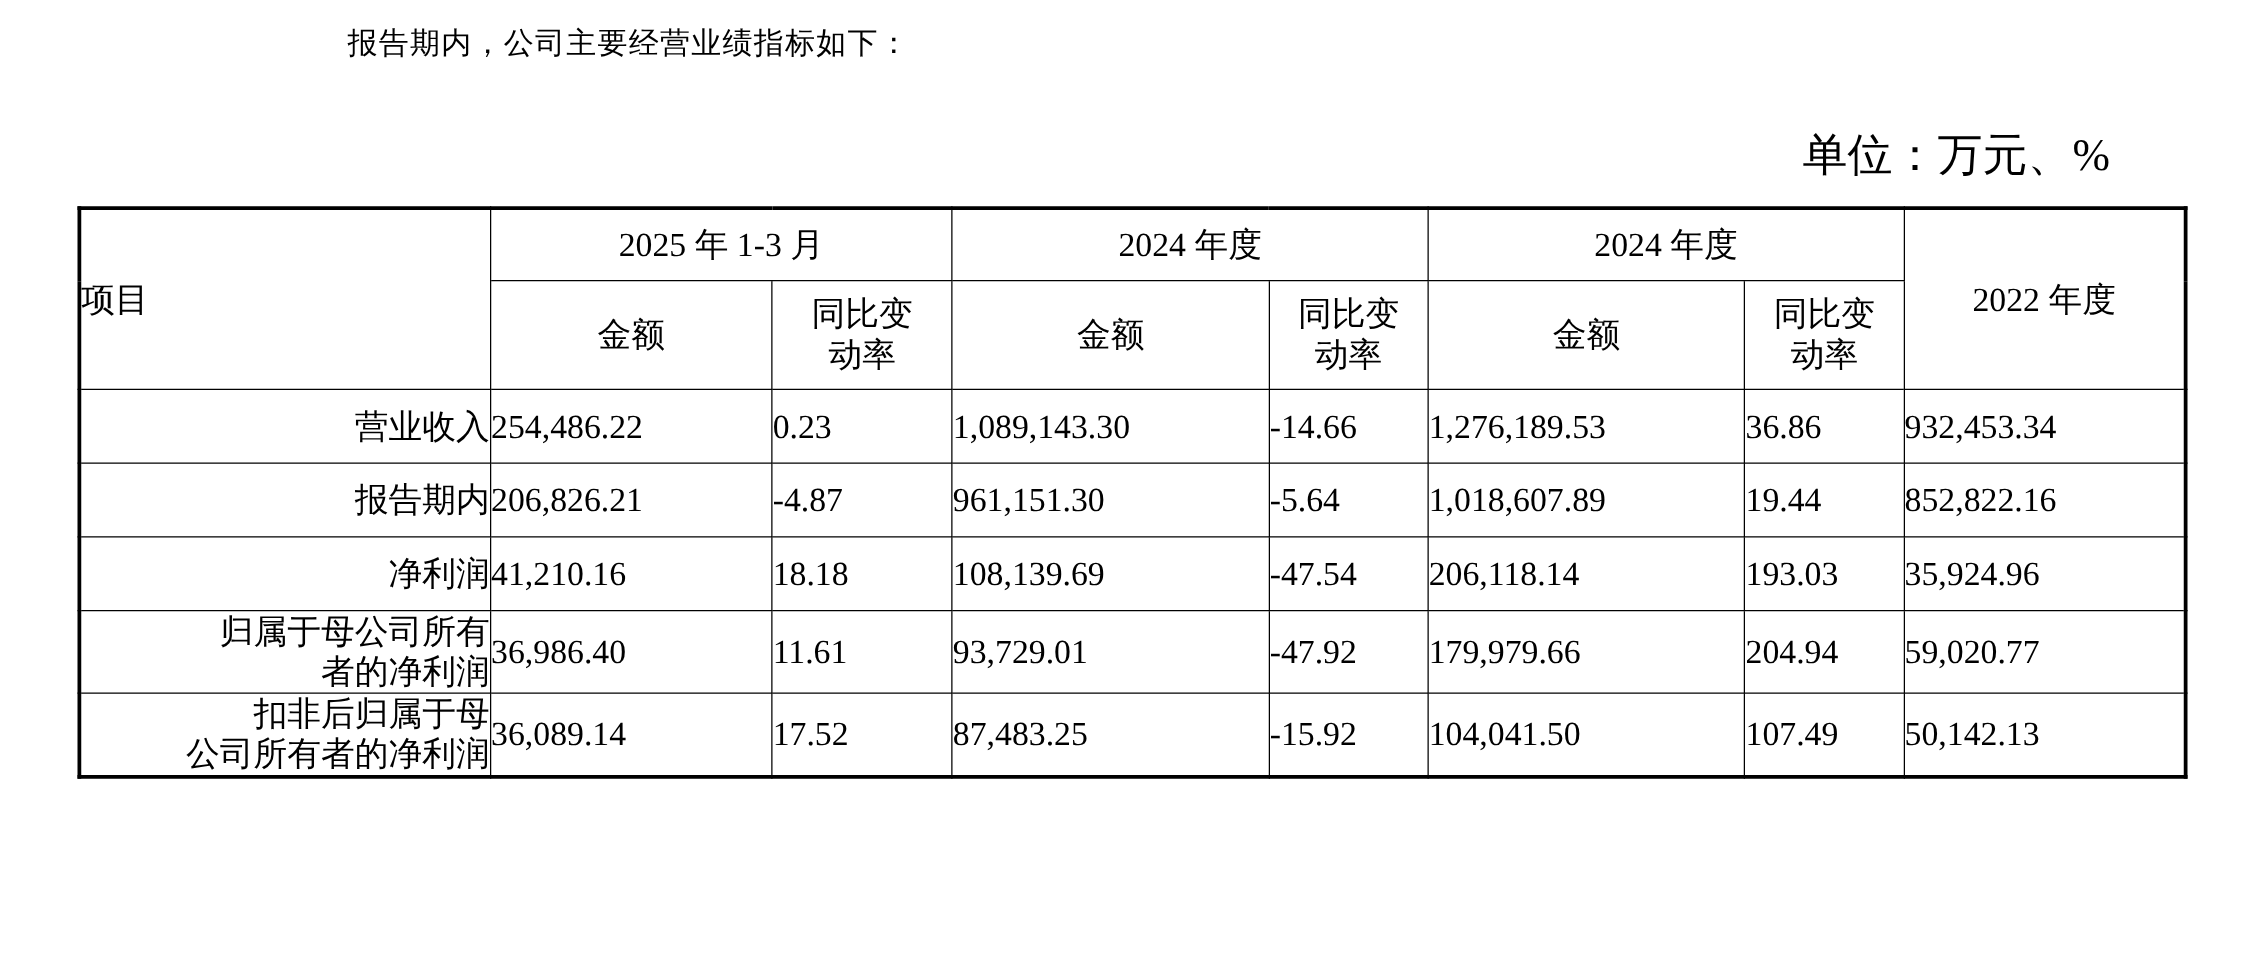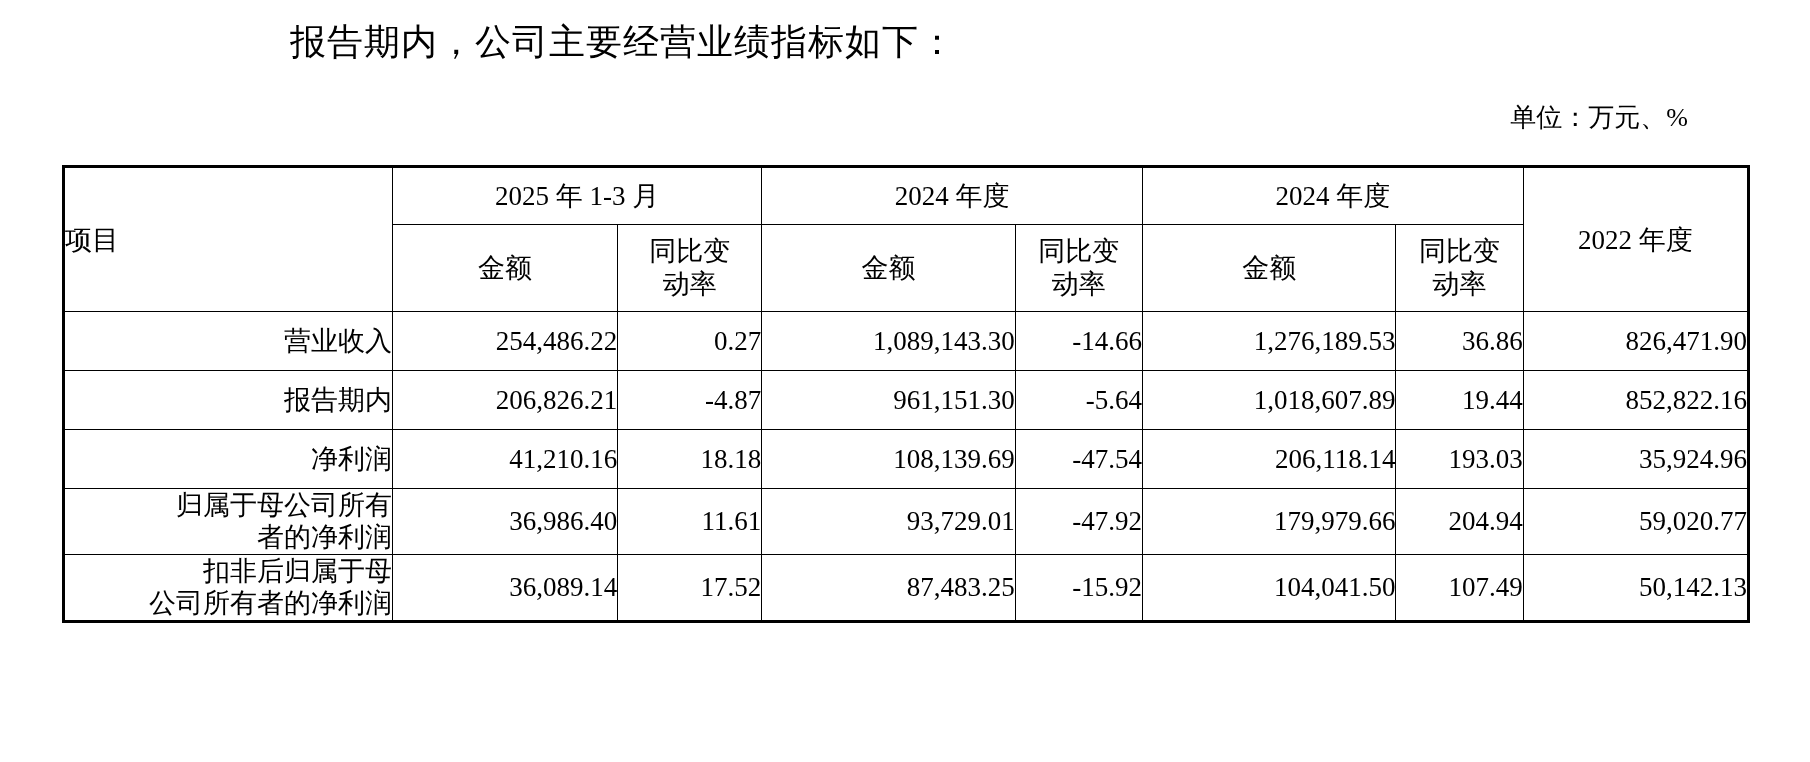--- a/index.html
+++ b/index.html
@@ -15,32 +15,32 @@
     overflow: hidden;
   }
   .page {
     position: relative;
     width: 1810px;
     height: 762px;
     box-sizing: border-box;
   }
   .intro {
     position: absolute;
-    left: 290px;
+    left: 278px;
     top: 18px;
-    font-size: 36px;
+    font-size: 24px;
     letter-spacing: 1px;
     font-weight: 500;
     white-space: nowrap;
   }
   .unit-line {
     position: absolute;
     right: 122px;
     top: 100px;
-    font-size: 26px;
+    font-size: 36px;
     white-space: nowrap;
   }
   .table-wrap {
     position: absolute;
     left: 62px;
     top: 165px;
     width: 1688px;
   }
   table.perf {
     border-collapse: collapse;
@@ -75,21 +75,20 @@
     font-weight: normal;
     font-size: 28px;
   }
   td.label {
     text-align: right;
     padding: 8px 6px 8px 12px;
     line-height: 1.2;
     height: 58px;
   }
   td.num {
-    text-align: right;
     padding: 8px 14px 8px 6px;
     height: 58px;
     white-space: nowrap;
   }
   .two-line {
     line-height: 1.22;
   }
   col.c-item { width: 292px; }
   col.c-a1 { width: 200px; }
   col.c-a2 { width: 128px; }
@@ -143,26 +142,26 @@
           <th class="hdr-sub">
             <div>同比变</div>
             <div>动率</div>
           </th>
         </tr>
       </thead>
       <tbody>
         <tr>
           <td class="label">营业收入</td>
           <td class="num">254,486.22</td>
-          <td class="num">0.27</td>
+          <td class="num">0.23</td>
           <td class="num">1,089,143.30</td>
           <td class="num">-14.66</td>
           <td class="num">1,276,189.53</td>
           <td class="num">36.86</td>
-          <td class="num">826,471.90</td>
+          <td class="num">932,453.34</td>
         </tr>
         <tr>
           <td class="label">报告期内</td>
           <td class="num">206,826.21</td>
           <td class="num">-4.87</td>
           <td class="num">961,151.30</td>
           <td class="num">-5.64</td>
           <td class="num">1,018,607.89</td>
           <td class="num">19.44</td>
           <td class="num">852,822.16</td>

